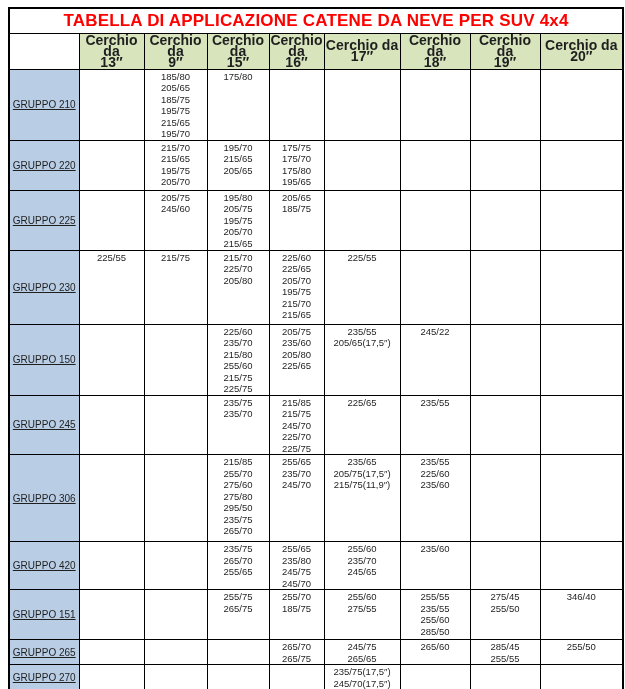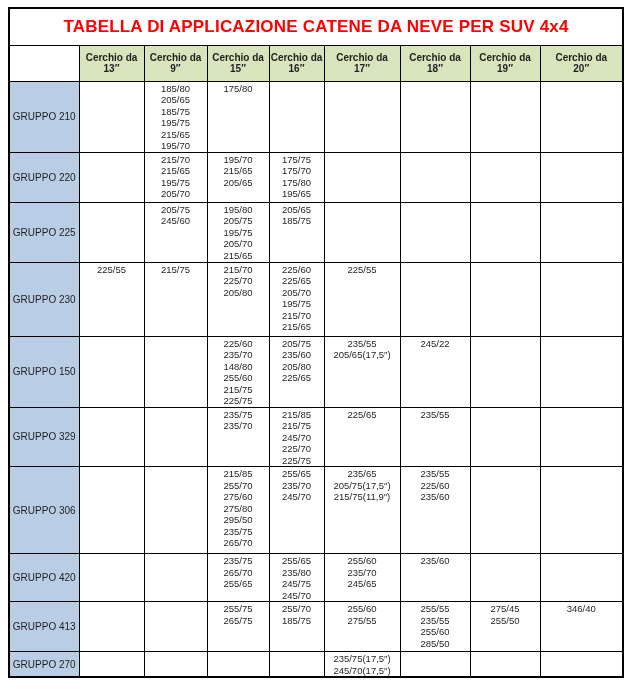--- a/index.html
+++ b/index.html
@@ -23,49 +23,50 @@
     table-layout:fixed;
     width:614px;
     border:2px solid var(--border-color);
   }
   .tbl th,.tbl td{
     border:1px solid var(--border-color);
     padding:0;
     overflow:hidden;
   }
   .title-cell{
-    height:37px;
+    height:25px;
     background:#ffffff;
     color:var(--title-color);
     font-size:17px;
     font-weight:bold;
     text-align:center;
     vertical-align:middle;
     letter-spacing:0.2px;
   }
   .head-cell{
     background:var(--header-bg);
-    font-size:10px;
+    font-size:14px;
     font-weight:bold;
     text-align:center;
     vertical-align:middle;
     line-height:11px;
     height:36px;
     padding:2px 0;
   }
   .corner-cell{
     background:#ffffff;
     height:28px;
   }
   .row-label{
     background:var(--label-bg);
     font-size:10px;
     font-weight:normal;
     text-align:center;
     vertical-align:middle;
+    text-decoration:underline;
   }
   td.size-cell{
     background:#ffffff;
     vertical-align:top;
     text-align:center;
     font-size:9.5px;
     line-height:11.5px;
     padding-top:1px;
   }
   .size-line{white-space:nowrap;}
@@ -223,21 +224,21 @@
           <td class="size-cell"></td>
           <td class="size-cell"></td>
         </tr>
         <tr style="height: 71px;">
           <th class="row-label">GRUPPO 150</th>
           <td class="size-cell"></td>
           <td class="size-cell"></td>
           <td class="size-cell">
             <div class="size-line">225/60</div>
             <div class="size-line">235/70</div>
-            <div class="size-line">148/80</div>
+            <div class="size-line">215/80</div>
             <div class="size-line">255/60</div>
             <div class="size-line">215/75</div>
             <div class="size-line">225/75</div>
           </td>
           <td class="size-cell">
             <div class="size-line">205/75</div>
             <div class="size-line">235/60</div>
             <div class="size-line">205/80</div>
             <div class="size-line">225/65</div>
           </td>
@@ -245,21 +246,21 @@
             <div class="size-line">235/55</div>
             <div class="size-line">205/65(17,5″)</div>
           </td>
           <td class="size-cell">
             <div class="size-line">245/22</div>
           </td>
           <td class="size-cell"></td>
           <td class="size-cell"></td>
         </tr>
         <tr style="height: 58px;">
-          <th class="row-label">GRUPPO 329</th>
+          <th class="row-label">GRUPPO 245</th>
           <td class="size-cell"></td>
           <td class="size-cell"></td>
           <td class="size-cell">
             <div class="size-line">235/75</div>
             <div class="size-line">235/70</div>
           </td>
           <td class="size-cell">
             <div class="size-line">215/85</div>
             <div class="size-line">215/75</div>
             <div class="size-line">245/70</div>
@@ -326,21 +327,21 @@
             <div class="size-line">235/70</div>
             <div class="size-line">245/65</div>
           </td>
           <td class="size-cell">
             <div class="size-line">235/60</div>
           </td>
           <td class="size-cell"></td>
           <td class="size-cell"></td>
         </tr>
         <tr style="height: 50px;">
-          <th class="row-label">GRUPPO 413</th>
+          <th class="row-label">GRUPPO 151</th>
           <td class="size-cell"></td>
           <td class="size-cell"></td>
           <td class="size-cell">
             <div class="size-line">255/75</div>
             <div class="size-line">265/75</div>
           </td>
           <td class="size-cell">
             <div class="size-line">255/70</div>
             <div class="size-line">185/75</div>
           </td>
@@ -353,20 +354,44 @@
             <div class="size-line">235/55</div>
             <div class="size-line">255/60</div>
             <div class="size-line">285/50</div>
           </td>
           <td class="size-cell">
             <div class="size-line">275/45</div>
             <div class="size-line">255/50</div>
           </td>
           <td class="size-cell">
             <div class="size-line">346/40</div>
+          </td>
+        </tr>
+        <tr style="height: 24px;">
+          <th class="row-label">GRUPPO 265</th>
+          <td class="size-cell"></td>
+          <td class="size-cell"></td>
+          <td class="size-cell"></td>
+          <td class="size-cell">
+            <div class="size-line">265/70</div>
+            <div class="size-line">265/75</div>
+          </td>
+          <td class="size-cell">
+            <div class="size-line">245/75</div>
+            <div class="size-line">265/65</div>
+          </td>
+          <td class="size-cell">
+            <div class="size-line">265/60</div>
+          </td>
+          <td class="size-cell">
+            <div class="size-line">285/45</div>
+            <div class="size-line">255/55</div>
+          </td>
+          <td class="size-cell">
+            <div class="size-line">255/50</div>
           </td>
         </tr>
         <tr style="height: 24px;">
           <th class="row-label">GRUPPO 270</th>
           <td class="size-cell"></td>
           <td class="size-cell"></td>
           <td class="size-cell"></td>
           <td class="size-cell"></td>
           <td class="size-cell">
             <div class="size-line">235/75(17,5″)</div>

